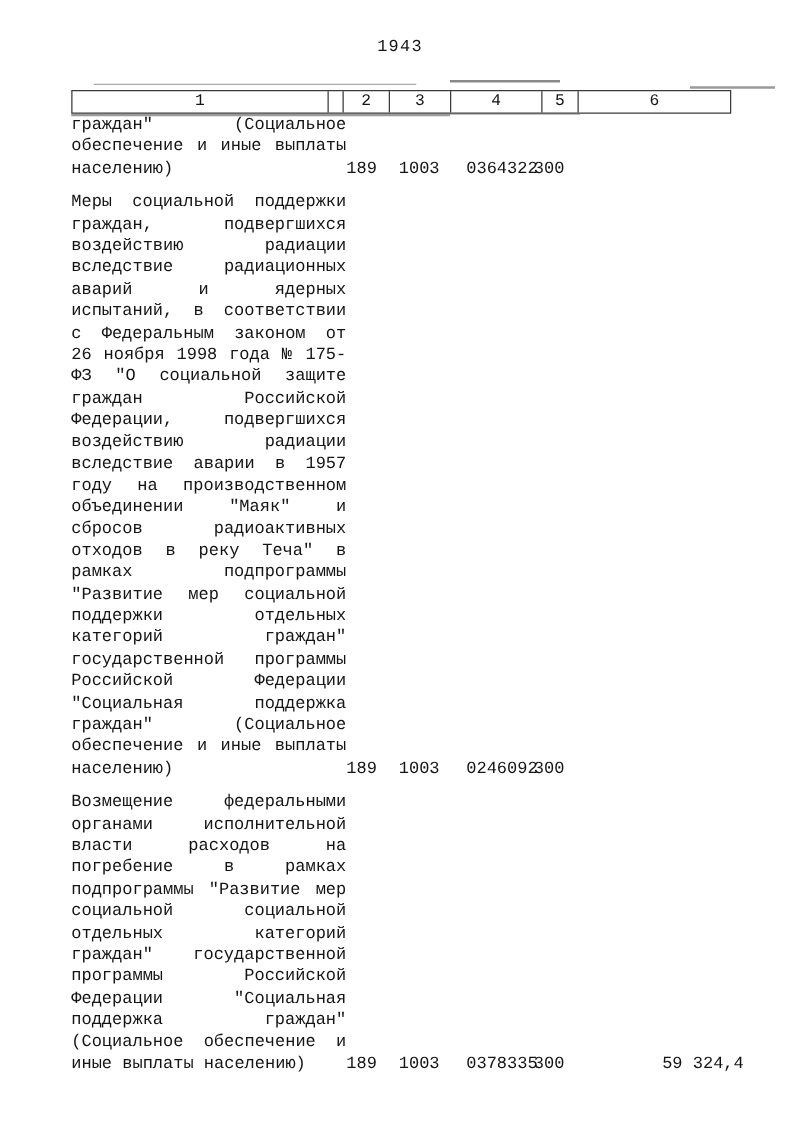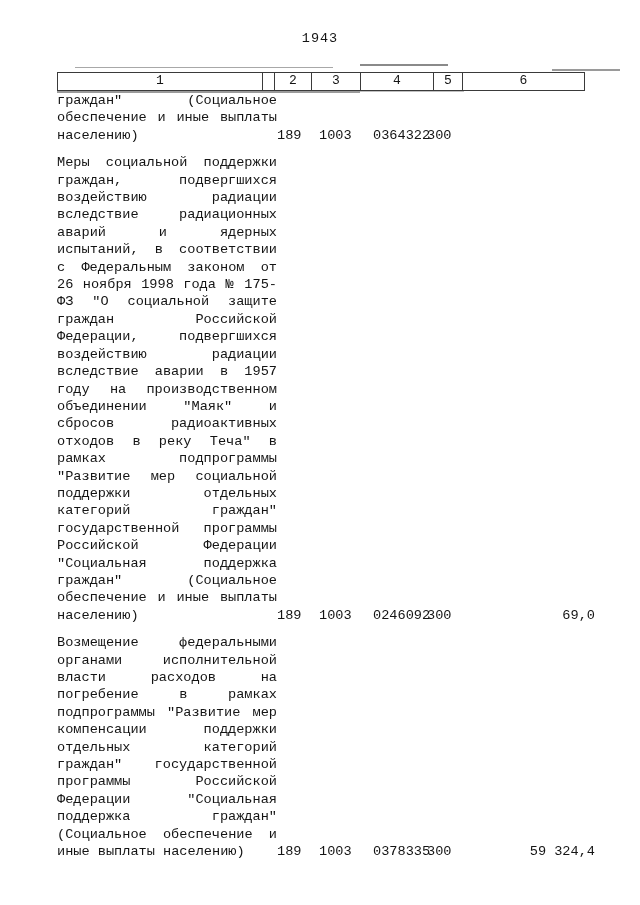--- a/index.html
+++ b/index.html
@@ -74,25 +74,24 @@
       <div class="cell-num">0364322</div>
       <div class="cell-num">300</div>
     </div>
 
     <div class="trow">
       <div class="cell-text">Меры социальной поддержки граждан, подвергшихся воздействию радиации вследствие радиационных аварий и ядерных испытаний, в соответствии с Федеральным законом от 26 ноября 1998 года № 175-ФЗ "О социальной защите граждан Российской Федерации, подвергшихся воздействию радиации вследствие аварии в 1957 году на производственном объединении "Маяк" и сбросов радиоактивных отходов в реку Теча" в рамках подпрограммы "Развитие мер социальной поддержки отдельных категорий граждан" государственной программы Российской Федерации "Социальная поддержка граждан" (Социальное обеспечение и иные выплаты населению)</div>
       <div class="cell-num">189</div>
       <div class="cell-num">1003</div>
       <div class="cell-num">0246092</div>
       <div class="cell-num">300</div>
-      <div class="cell-amt">69,0</div>
     </div>
 
     <div class="trow">
-      <div class="cell-text">Возмещение федеральными органами исполнительной власти расходов на погребение в рамках подпрограммы "Развитие мер компенсации поддержки отдельных категорий граждан" государственной программы Российской Федерации "Социальная поддержка граждан" (Социальное обеспечение и иные выплаты населению)</div>
+      <div class="cell-text">Возмещение федеральными органами исполнительной власти расходов на погребение в рамках подпрограммы "Развитие мер социальной социальной отдельных категорий граждан" государственной программы Российской Федерации "Социальная поддержка граждан" (Социальное обеспечение и иные выплаты населению)</div>
       <div class="cell-num">189</div>
       <div class="cell-num">1003</div>
       <div class="cell-num">0378335</div>
       <div class="cell-num">300</div>
       <div class="cell-amt">59 324,4</div>
     </div>
 
 
   </div>
 </div>

